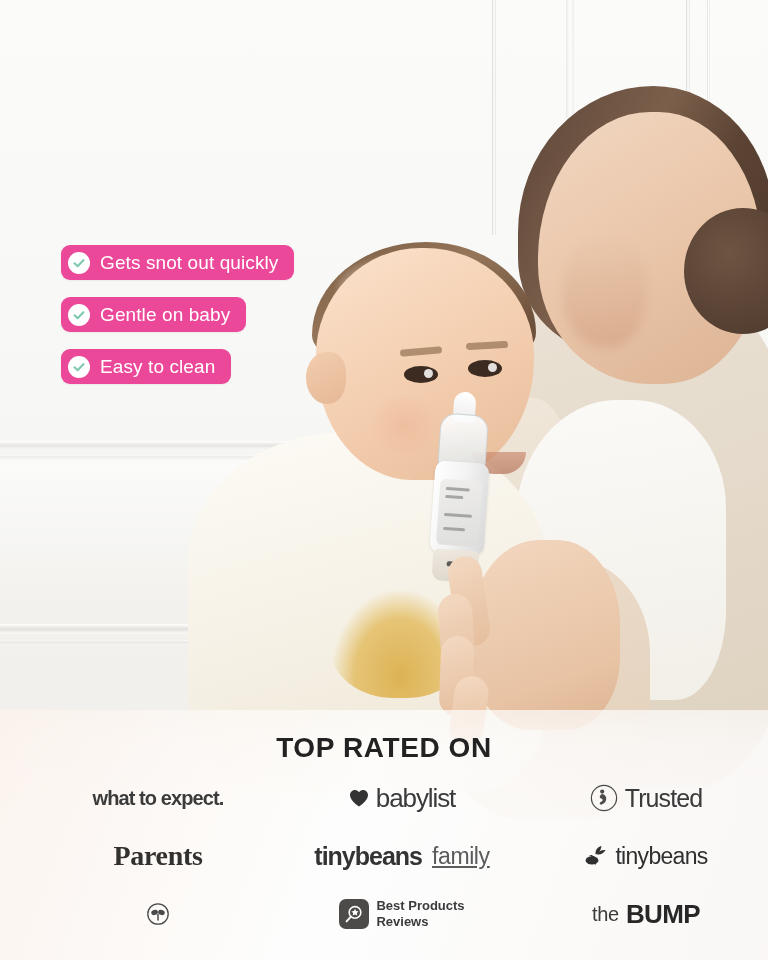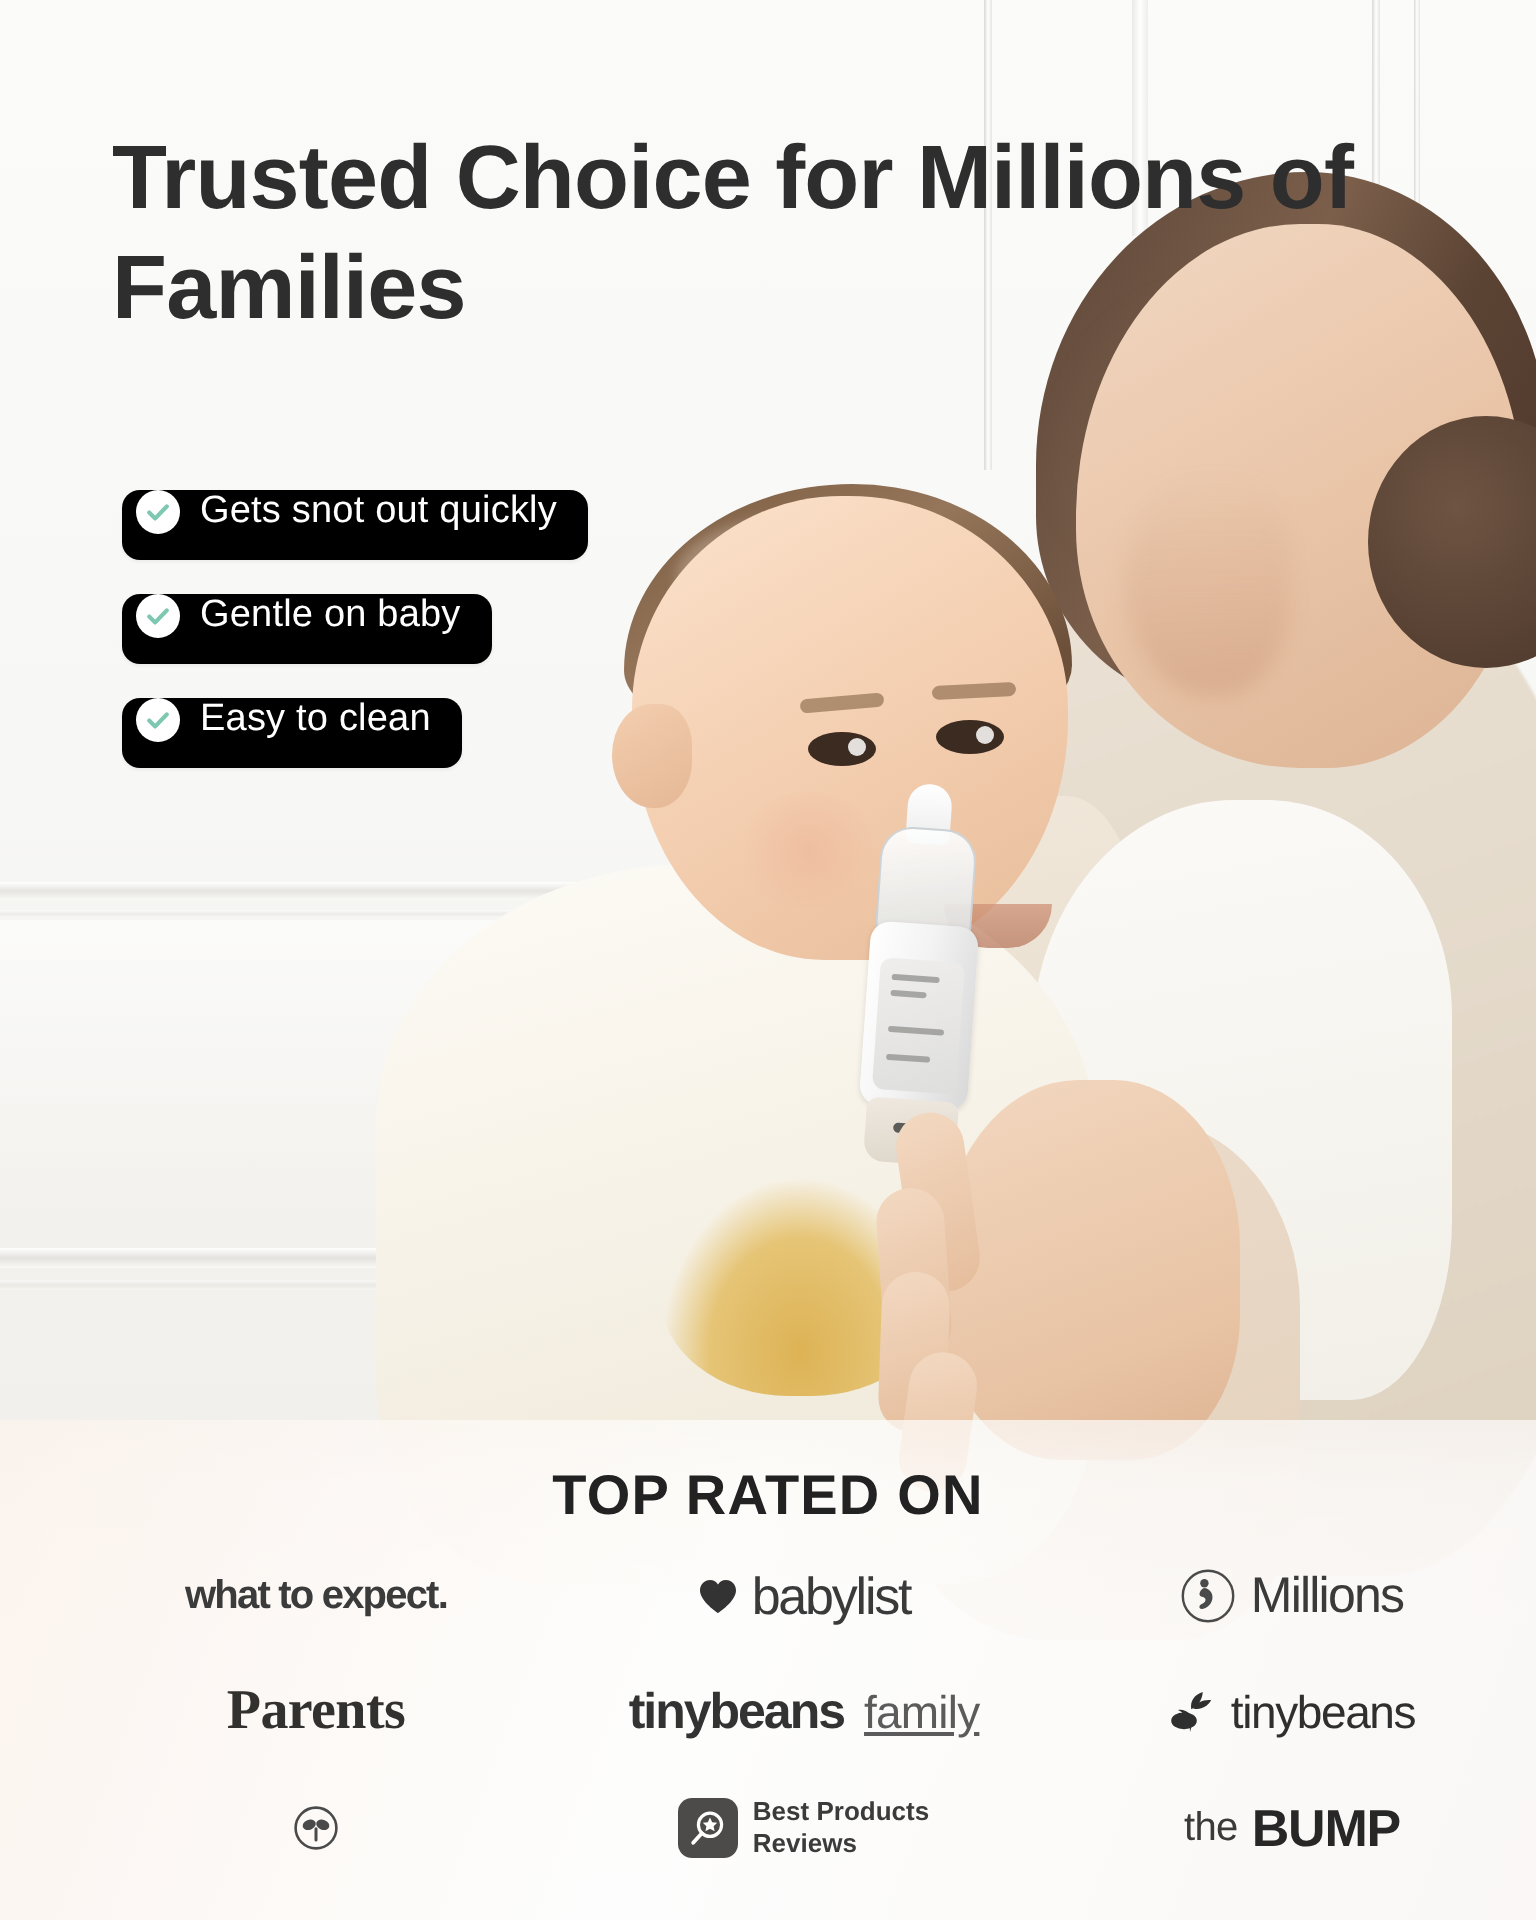--- a/index.html
+++ b/index.html
@@ -207,24 +207,24 @@
   
   .headline {
     position:absolute; left:56px; top:62px; width:660px;
     font-size:45px; line-height:1.22; font-weight:700; color:#2e2e2e;
     letter-spacing:-.4px;
   }
 
   
   .pills { position:absolute; left:61px; top:245px; }
   .pill {
-    display:flex; gap:10px;
+    display:flex; align-items:center; gap:10px;
     height:35px; padding:0 16px 0 7px; margin-bottom:17px;
     border-radius:9px;
-    background:#000000;
+    background:#ec4899;
     width:max-content;
     box-shadow:0 1px 2px rgba(0,0,0,.06);
   }
   .pill-check {
     width:22px; height:22px; border-radius:50%; background:#ffffff;
     display:flex; align-items:center; justify-content:center; flex:0 0 auto;
   }
   .pill-check svg { display:block; }
   .pill-label { font-size:19px; color:#ffffff; white-space:nowrap; letter-spacing:.1px; }
 
@@ -326,21 +326,20 @@
       <div class="dev-slot"></div>
     </div>
 
     <div class="mom-hand"></div>
     <div class="finger f1"></div>
     <div class="finger f2"></div>
     <div class="finger f3"></div>
     <div class="finger f4"></div>
   </div>
 
-  <div class="headline">Trusted Choice for Millions of Families</div>
 
   <div class="pills">
 
     <div class="pill">
       <span class="pill-check">
         <svg width="14" height="14" viewBox="0 0 14 14">
             <path d="M2.6 7.3 L5.6 10.2 L11.4 4.2" fill="none" stroke="#7ec8b1" stroke-width="2.1" stroke-linecap="round" stroke-linejoin="round"></path>
           </svg>
       </span>
       <span class="pill-label">Gets snot out quickly</span>
@@ -388,21 +387,21 @@
       </div>
 
       <div class="logo">
         <span class="circle-icon">
           <svg width="28" height="28" viewBox="0 0 28 28">
             <circle cx="14" cy="14" r="12.6" fill="none" stroke="#4a4a4a" stroke-width="1.2"></circle>
             <circle cx="12.2" cy="7.6" r="2.1" fill="#4a4a4a"></circle>
             <path d="M12.4 10 C15.2 10.6 16.6 13 16.2 15.4 C15.8 18 13.8 19.8 11.6 20.4 C10.2 20.8 9.4 20 9.8 19 C10.2 18 12 17.8 12.6 16.6 C13.2 15.4 12.2 14.6 11 14.4 C10 14.2 9.4 13.2 10 12 C10.4 11 11.4 10 12.4 10 Z" fill="#4a4a4a"></path>
           </svg>
         </span>
-        <span class="lg-babygaga">Millions</span>
+        <span class="lg-babygaga">Trusted</span>
       </div>
 
       <div class="logo">
         <span class="lg-parents">Parents</span>
       </div>
 
       <div class="logo">
         <span class="lg-verywell-b">tinybeans</span>
         <span class="lg-verywell-l">family</span>
       </div>

